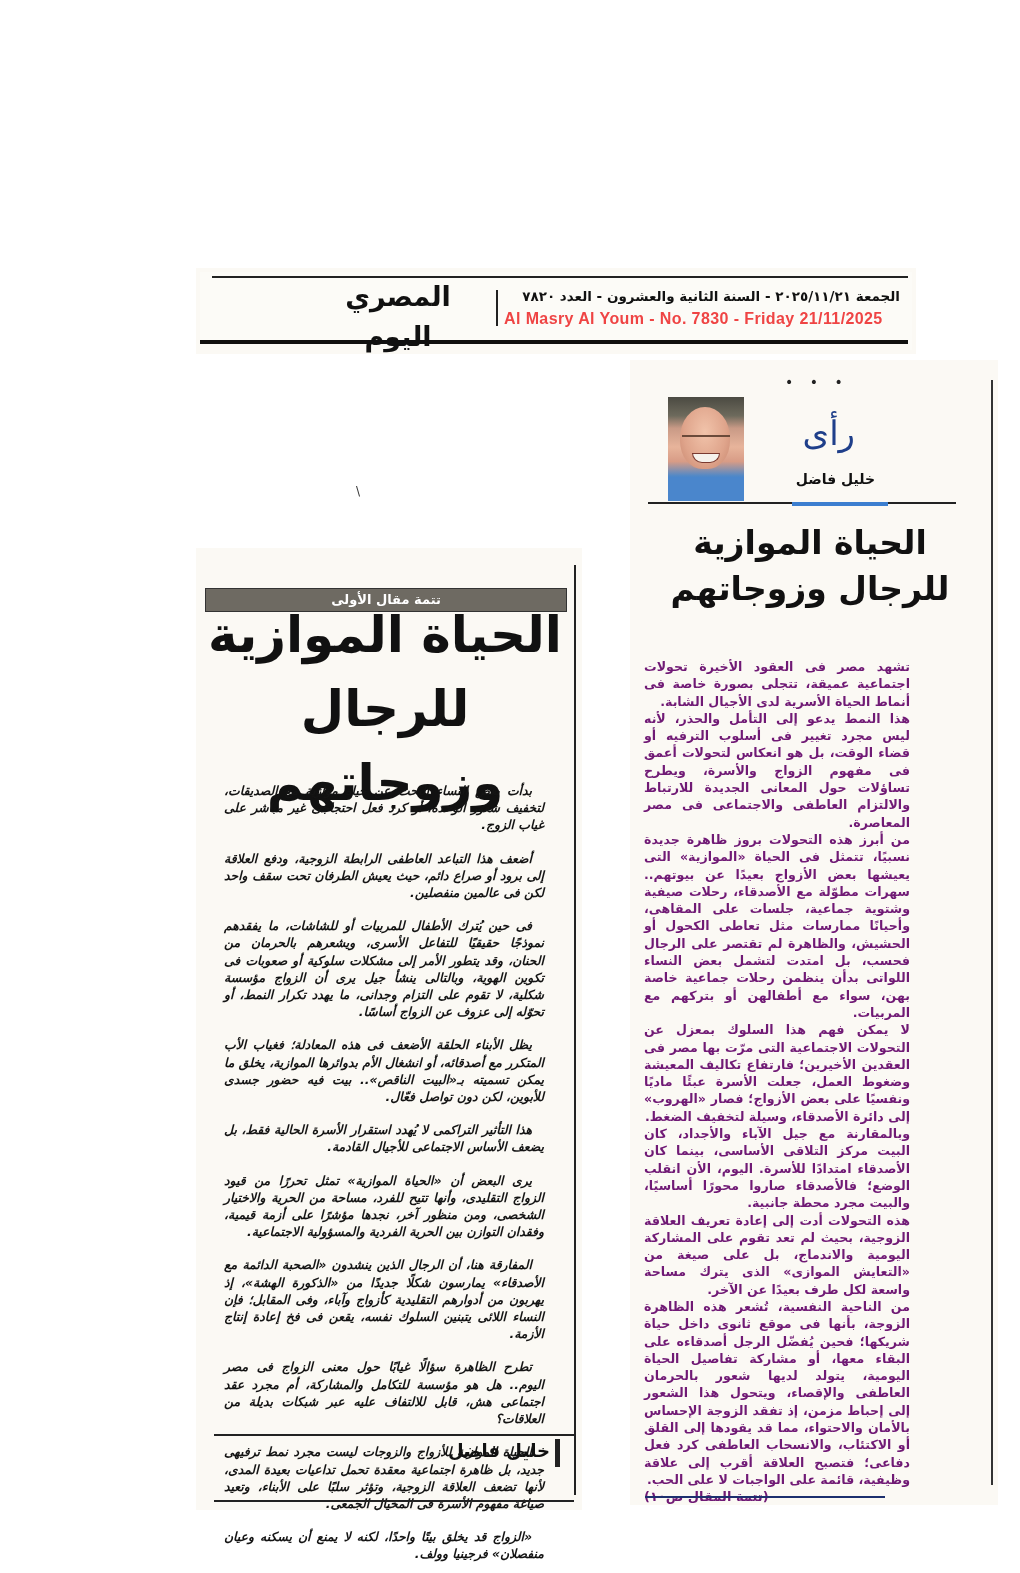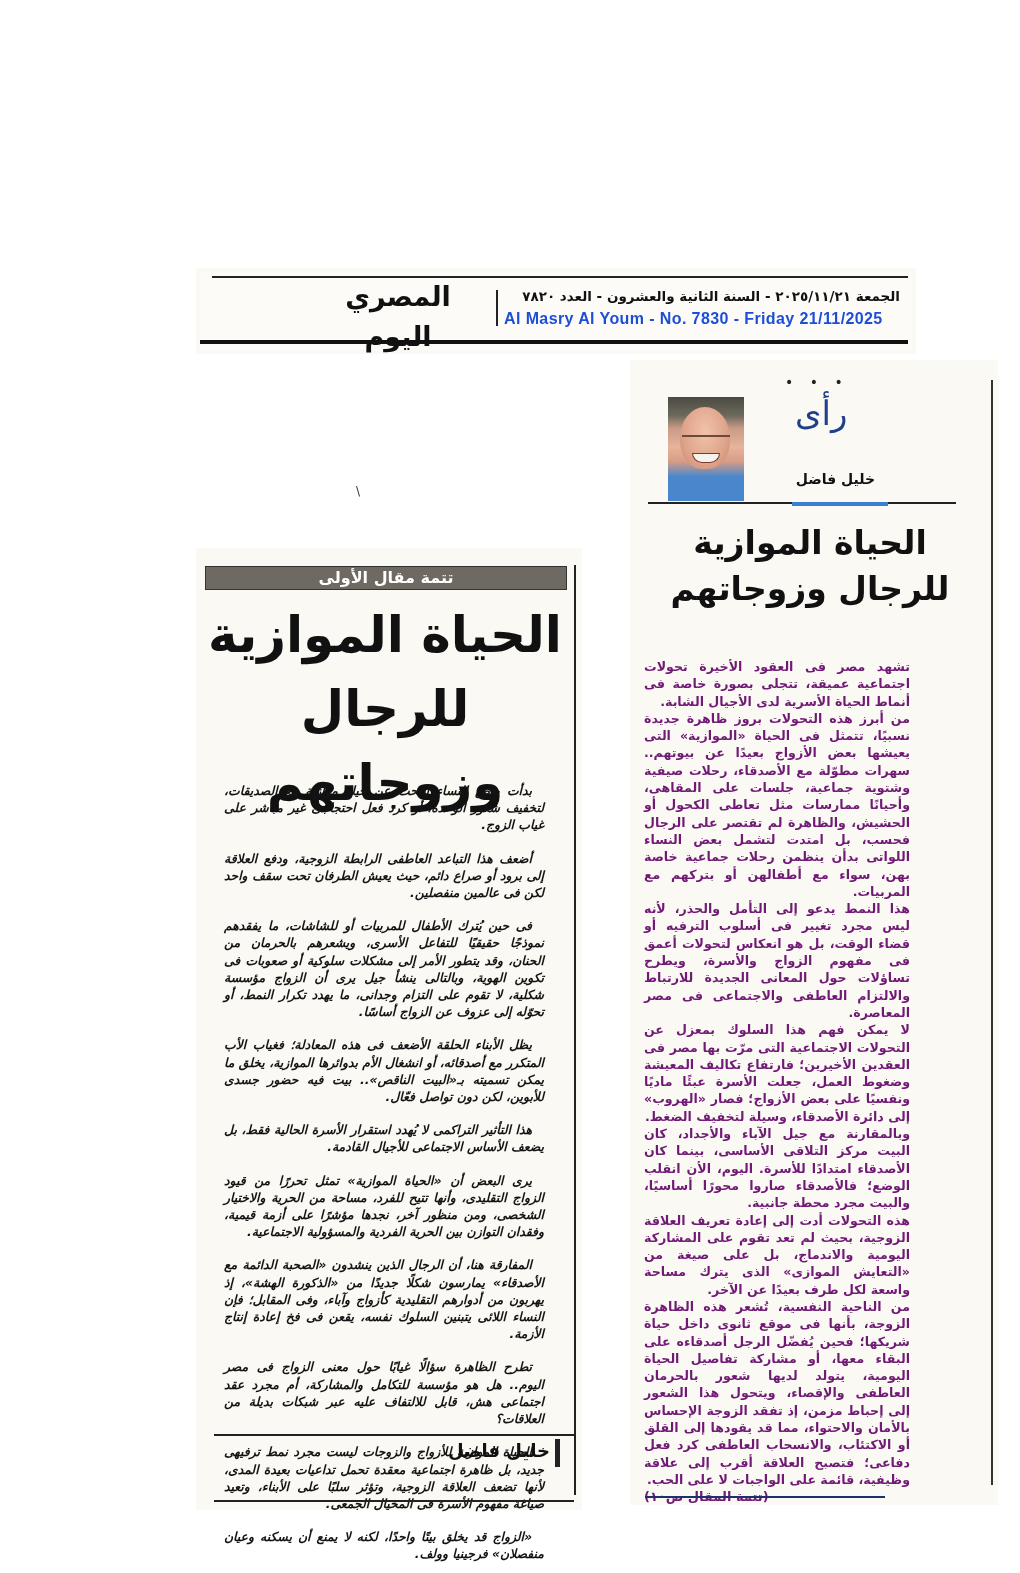--- a/index.html
+++ b/index.html
@@ -24,39 +24,39 @@
     font-family: "DejaVu Sans", sans-serif; font-weight: bold; font-size: 27px;
     direction: rtl; text-align: center; color: #111; line-height: 40px; letter-spacing: -1px;
   }
   .masthead .vsep { position: absolute; left: 296px; top: 18px; width: 2px; height: 36px; background: #222; }
   .masthead .date-ar {
     position: absolute; left: 304px; top: 16px; width: 396px; direction: rtl; text-align: right;
     font-weight: bold; font-size: 13.5px; color: #111;
   }
   .masthead .date-en {
     position: absolute; left: 304px; top: 38px; width: 396px; text-align: left;
-    font-family: "Liberation Sans", sans-serif; font-weight: bold; font-size: 16px; color: #1d4ed8; letter-spacing: 0.4px;
+    font-family: "Liberation Sans", sans-serif; font-weight: bold; font-size: 16px; color: #ef4444; letter-spacing: 0.4px;
   }
   .dots { position: absolute; left: 785px; top: 374px; font-size: 14px; letter-spacing: 6px; color: #222; }
   .right-vline { position: absolute; left: 991px; top: 380px; width: 2px; height: 1105px; background: #333; }
   .photo {
     position: absolute; left: 668px; top: 397px; width: 76px; height: 104px;
     background: linear-gradient(180deg, #4b4a42 0%, #6d6a5c 18%, #c99a86 30%, #e7b49b 48%, #d89c86 62%, #4f88c8 76%, #3e79c0 100%);
     overflow: hidden;
   }
   .photo .face {
     position: absolute; left: 12px; top: 10px; width: 50px; height: 62px; border-radius: 50% 50% 45% 45%;
     background: radial-gradient(ellipse at 50% 40%, #f1c3aa 0%, #dfa48b 60%, #c7866e 100%);
   }
   .photo .glasses { position: absolute; left: 14px; top: 38px; width: 48px; height: 8px; border-top: 2px solid #6b4a3a; }
   .photo .smile { position: absolute; left: 24px; top: 56px; width: 26px; height: 8px; border-radius: 0 0 14px 14px; background: #f6f2ec; border: 1px solid #7a3a30; }
   .photo .shirt { position: absolute; left: 0; top: 80px; width: 76px; height: 24px; background: #4a86cc; }
   .ray {
-    position: absolute; left: 795px; top: 388px; width: 60px; height: 50px; direction: rtl;
-    font-family: "DejaVu Serif", serif; font-size: 34px; color: #1f3f8a; text-align: left; line-height: 50px;
+    position: absolute; left: 795px; top: 408px; width: 60px; height: 50px; direction: rtl;
+    font-family: "DejaVu Serif", serif; font-size: 34px; color: #1f3f8a; text-align: right; line-height: 50px;
   }
   .byline-small {
     position: absolute; left: 755px; top: 471px; width: 120px; direction: rtl; text-align: right;
     font-weight: bold; font-size: 14px; color: #111;
   }
   .right-hrule { position: absolute; left: 648px; top: 502px; width: 308px; height: 1.5px; background: #222; }
   .right-hrule-blue { position: absolute; left: 792px; top: 502px; width: 96px; height: 4px; background: #3c7fd0; }
   .right-title {
     position: absolute; left: 650px; top: 520px; width: 320px; direction: rtl; text-align: center;
     font-weight: bold; font-size: 33px; line-height: 46px; color: #111; letter-spacing: -0.5px;
@@ -67,23 +67,23 @@
   }
   .right-body p { margin: 0; }
   .right-cont {
     margin: 0; font-weight: bold; font-size: 13px; text-align: left; direction: rtl;
   }
   .right-bottom-rule { position: absolute; left: 645px; top: 1496px; width: 240px; height: 2px; background: #1c2f6e; }
 
   
   .left-frame-vline { position: absolute; left: 574px; top: 565px; width: 2px; height: 930px; background: #222; }
   .kicker {
-    position: absolute; left: 205px; top: 566px; width: 360px; height: 22px;
+    position: absolute; left: 205px; top: 588px; width: 360px; height: 22px;
     background: #6e6a62; border: 1px solid #333; direction: rtl; text-align: center;
-    color: #fff; font-weight: bold; font-size: 16px; line-height: 22px;
+    color: #fff; font-weight: bold; font-size: 13px; line-height: 22px;
   }
   .left-title {
     position: absolute; left: 205px; top: 598px; width: 360px; direction: rtl; text-align: center;
     font-weight: bold; font-size: 50px; line-height: 74px; color: #111; letter-spacing: -1px;
   }
   .left-body {
     position: absolute; left: 208px; top: 766px; width: 352px; direction: rtl; text-align: justify;
     font-weight: bold; font-size: 12.4px; line-height: 17.2px; color: #141414;
   }
   .left-body p { margin: 16px; text-indent: 12px; font-style: italic; }
@@ -123,22 +123,22 @@
 <div class="ray">رأى</div>
 <div class="byline-small">خليل فاضل</div>
 <div class="right-hrule"></div>
 <div class="right-hrule-blue"></div>
 <div class="right-title">
   <div>الحياة الموازية</div>
   <div>للرجال وزوجاتهم</div>
 </div>
 <div class="right-body">
   <p>تشهد مصر فى العقود الأخيرة تحولات اجتماعية عميقة، تتجلى بصورة خاصة فى أنماط الحياة الأسرية لدى الأجيال الشابة.</p>
+  <p>هذا النمط يدعو إلى التأمل والحذر، لأنه ليس مجرد تغيير فى أسلوب الترفيه أو قضاء الوقت، بل هو انعكاس لتحولات أعمق فى مفهوم الزواج والأسرة، ويطرح تساؤلات حول المعانى الجديدة للارتباط والالتزام العاطفى والاجتماعى فى مصر المعاصرة.</p>
   <p>من أبرز هذه التحولات بروز ظاهرة جديدة نسبيًا، تتمثل فى الحياة «الموازية» التى يعيشها بعض الأزواج بعيدًا عن بيوتهم.. سهرات مطوّلة مع الأصدقاء، رحلات صيفية وشتوية جماعية، جلسات على المقاهى، وأحيانًا ممارسات مثل تعاطى الكحول أو الحشيش، والظاهرة لم تقتصر على الرجال فحسب، بل امتدت لتشمل بعض النساء اللواتى بدأن ينظمن رحلات جماعية خاصة بهن، سواء مع أطفالهن أو بتركهم مع المربيات.</p>
-  <p>هذا النمط يدعو إلى التأمل والحذر، لأنه ليس مجرد تغيير فى أسلوب الترفيه أو قضاء الوقت، بل هو انعكاس لتحولات أعمق فى مفهوم الزواج والأسرة، ويطرح تساؤلات حول المعانى الجديدة للارتباط والالتزام العاطفى والاجتماعى فى مصر المعاصرة.</p>
   <p>لا يمكن فهم هذا السلوك بمعزل عن التحولات الاجتماعية التى مرّت بها مصر فى العقدين الأخيرين؛ فارتفاع تكاليف المعيشة وضغوط العمل، جعلت الأسرة عبئًا ماديًا ونفسيًا على بعض الأزواج؛ فصار «الهروب» إلى دائرة الأصدقاء، وسيلة لتخفيف الضغط.</p>
   <p>وبالمقارنة مع جيل الآباء والأجداد، كان البيت مركز التلاقى الأساسى، بينما كان الأصدقاء امتدادًا للأسرة. اليوم، الأن انقلب الوضع؛ فالأصدقاء صاروا محورًا أساسيًا، والبيت مجرد محطة جانبية.</p>
   <p>هذه التحولات أدت إلى إعادة تعريف العلاقة الزوجية، بحيث لم تعد تقوم على المشاركة اليومية والاندماج، بل على صيغة من «التعايش الموازى» الذى يترك مساحة واسعة لكل طرف بعيدًا عن الآخر.</p>
   <p>من الناحية النفسية، تُشعر هذه الظاهرة الزوجة، بأنها فى موقع ثانوى داخل حياة شريكها؛ فحين يُفضّل الرجل أصدقاءه على البقاء معها، أو مشاركة تفاصيل الحياة اليومية، يتولد لديها شعور بالحرمان العاطفى والإقصاء، ويتحول هذا الشعور إلى إحباط مزمن، إذ تفقد الزوجة الإحساس بالأمان والاحتواء، مما قد يقودها إلى القلق أو الاكتئاب، والانسحاب العاطفى كرد فعل دفاعى؛ فتصبح العلاقة أقرب إلى علاقة وظيفية، قائمة على الواجبات لا على الحب.</p>
   <p class="right-cont">(تتمة المقال ص١٠)</p>
 </div>
 <div class="right-bottom-rule"></div>
 
 <div class="stray-mark">\</div>
 <div class="left-frame-vline"></div>

